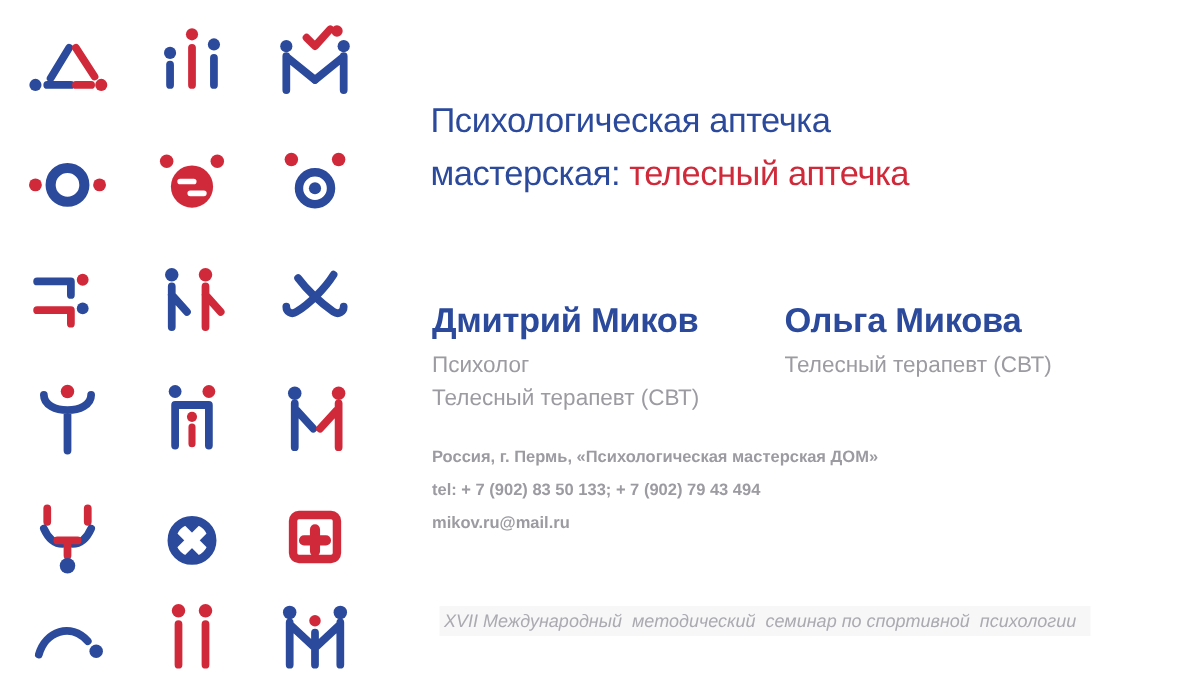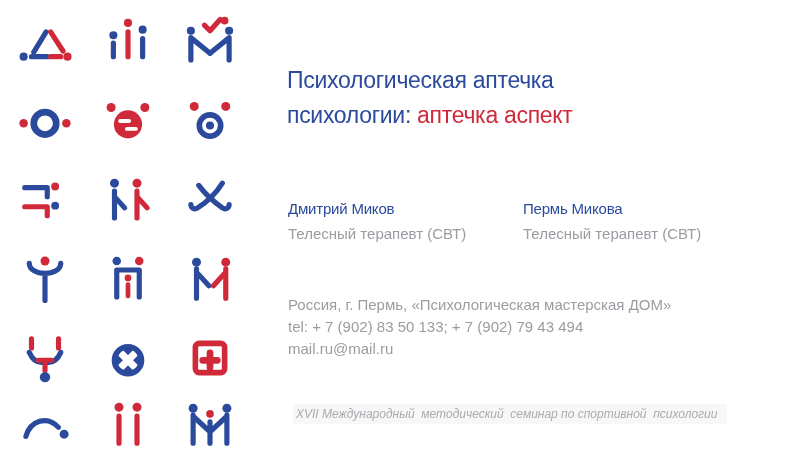--- a/index.html
+++ b/index.html
@@ -23,25 +23,25 @@
   
   .title{
     position:absolute;left:287px;top:63px;
     font-size:23px;font-weight:400;letter-spacing:-0.3px;line-height:35px;
     color:var(--blue);
   }
   .t-red{color:var(--red);}
   
   .speakers{position:absolute;left:288px;top:200px;display:flex;}
   .speaker{width:235px;}
-  .sp-name{font-size:15px;font-weight:400;color:var(--blue);margin-bottom:6px;letter-spacing:-0.2px;}
+  .sp-name{font-size:23px;font-weight:700;color:var(--blue);margin-bottom:6px;letter-spacing:-0.2px;}
   .sp-role{font-size:15px;color:var(--gray);line-height:22px;}
   
   .contact{position:absolute;left:288px;top:294px;}
-  .contact-line{font-size:15px;color:var(--gray);line-height:22px;white-space:pre;}
+  .contact-line{font-size:11px;color:var(--gray);line-height:22px;white-space:pre;font-weight:bold;}
   
   .footer{position:absolute;left:293px;top:404px;}
   .footer-line{
     font-size:12px;font-style:italic;color:var(--gray_light);
     line-height:20px;white-space:pre;background:#f7f7f8;
     display:table;padding:0 10px 0 3px;
   }
 </style>
 </head>
 <body>
@@ -203,37 +203,38 @@
         <circle class="fb" cx="39" cy="10" r="4"></circle>
         <circle class="fr" cx="24" cy="15" r="3.4"></circle>
         <path class="st sb" d="M9,16 V41 M39,16 V41 M10,18 L24,31 M38,18 L24,31 M24,22 V41"></path>
       </svg>
     </div>
 
   </div>
 
   <div class="title">
     <div><span>Психологическая аптечка</span></div>
-    <div><span>психологии:</span> <span class="t-red">аптечка аспект</span></div>
+    <div><span>мастерская:</span> <span class="t-red">телесный аптечка</span></div>
   </div>
 
   <div class="speakers">
     <div class="speaker">
       <div class="sp-name">Дмитрий Миков</div>
+      <div class="sp-role">Психолог</div>
       <div class="sp-role">Телесный терапевт (СВТ)</div>
     </div>
     <div class="speaker">
-      <div class="sp-name">Пермь Микова</div>
+      <div class="sp-name">Ольга Микова</div>
       <div class="sp-role">Телесный терапевт (СВТ)</div>
     </div>
   </div>
 
   <div class="contact">
     <div class="contact-line">Россия, г. Пермь, «Психологическая мастерская ДОМ»</div>
     <div class="contact-line">tel: + 7 (902) 83 50 133; + 7 (902) 79 43 494</div>
-    <div class="contact-line">mail.ru@mail.ru</div>
+    <div class="contact-line">mikov.ru@mail.ru</div>
   </div>
 
   <div class="footer">
     <div class="footer-line">XVII Международный  методический  семинар по спортивной  психологии</div>
   </div>
 
 </div>
 
 </body></html>

